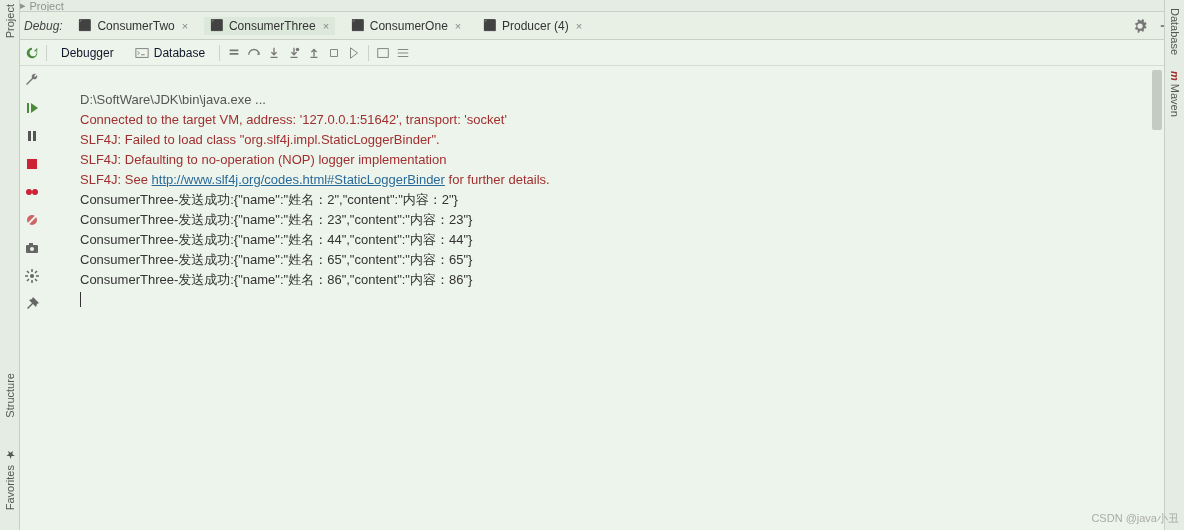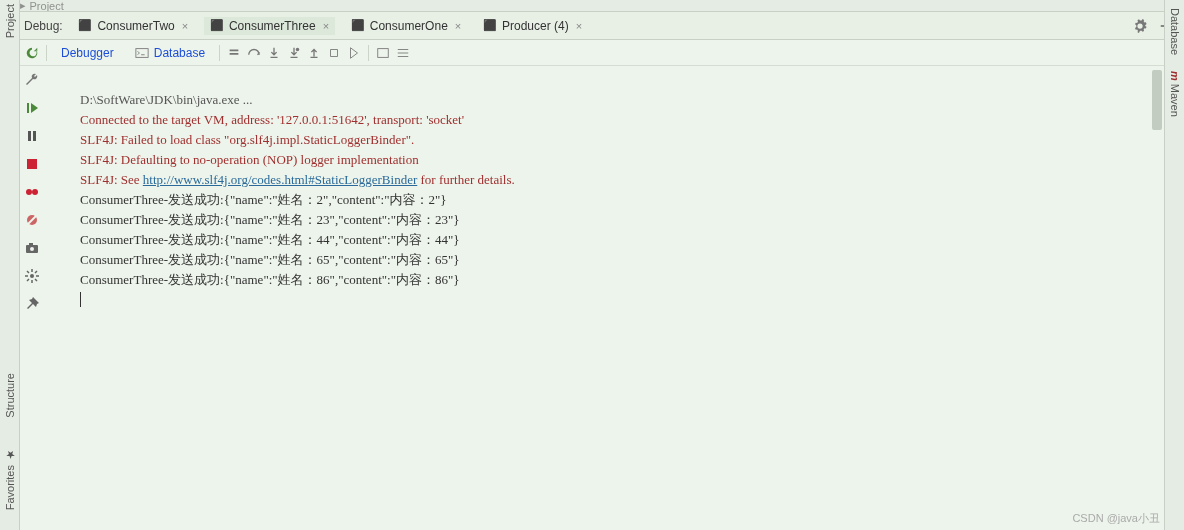--- a/index.html
+++ b/index.html
@@ -32,21 +32,21 @@
 }
 .debug-header {
   display: flex;
   align-items: center;
   height: 28px;
   background: #e8f0e6;
   border-bottom: 1px solid #c8d0c6;
   padding-left: 24px;
   gap: 10px;
 }
-.debug-label { color: #444; font-size: 12px; }
+.debug-label { color: #444; font-size: 12px; font-style: italic; }
 .run-tab {
   display: flex;
   align-items: center;
   gap: 5px;
   padding: 2px 6px;
   color: #333;
   font-size: 12px;
 }
 .run-tab .ficon { color: #4a8a3a; }
 .run-tab .close { color: #888; font-size: 11px; margin-left: 2px; }
@@ -65,21 +65,21 @@
   background: #edf4eb;
   border-bottom: 1px solid #d5ddd3;
   padding-left: 24px;
   gap: 4px;
 }
 .tb-btn {
   display: flex;
   align-items: center;
   gap: 4px;
   padding: 2px 8px;
-  color: #1d4ed8;
+  color: #0f172a;
   font-size: 12px;
 }
 .tb-sep { width: 1px; height: 16px; background: #ccd4ca; margin: 0 2px; }
 .icon { display: inline-flex; align-items: center; justify-content: center; width: 16px; height: 16px; color: #777; }
 .icon svg { width: 14px; height: 14px; }
 .left-rail {
   position: absolute;
   left: 0; top: 0; bottom: 0;
   width: 20px;
   background: #e5ece3;
@@ -139,40 +139,40 @@
   align-items: center;
   gap: 12px;
   padding-top: 6px;
 }
 .console {
   position: absolute;
   left: 80px;
   right: 24px;
   top: 70px;
   bottom: 10px;
-  font-family: Liberation Serif, serif;
+  font-family: Liberation Sans, sans-serif;
   font-size: 13px;
   line-height: 20px;
   white-space: pre;
   color: #333;
   overflow: hidden;
 }
 .console .red { color: #a03030; }
 .console .link { color: #2a6a9a; text-decoration: underline; }
 .console .gray { color: #555; }
 .cursor {
   display: inline-block;
   width: 1px;
   height: 15px;
   background: #333;
   vertical-align: text-bottom;
 }
 .watermark {
   position: absolute;
-  right: 24px;
+  right: 5px;
   bottom: 4px;
   font-size: 11px;
   color: #aaa;
 }
 .ficon { font-family: monospace; font-size: 11px; }
 .scroll-thumb {
   position: absolute;
   right: 22px;
   top: 70px;
   width: 10px;

